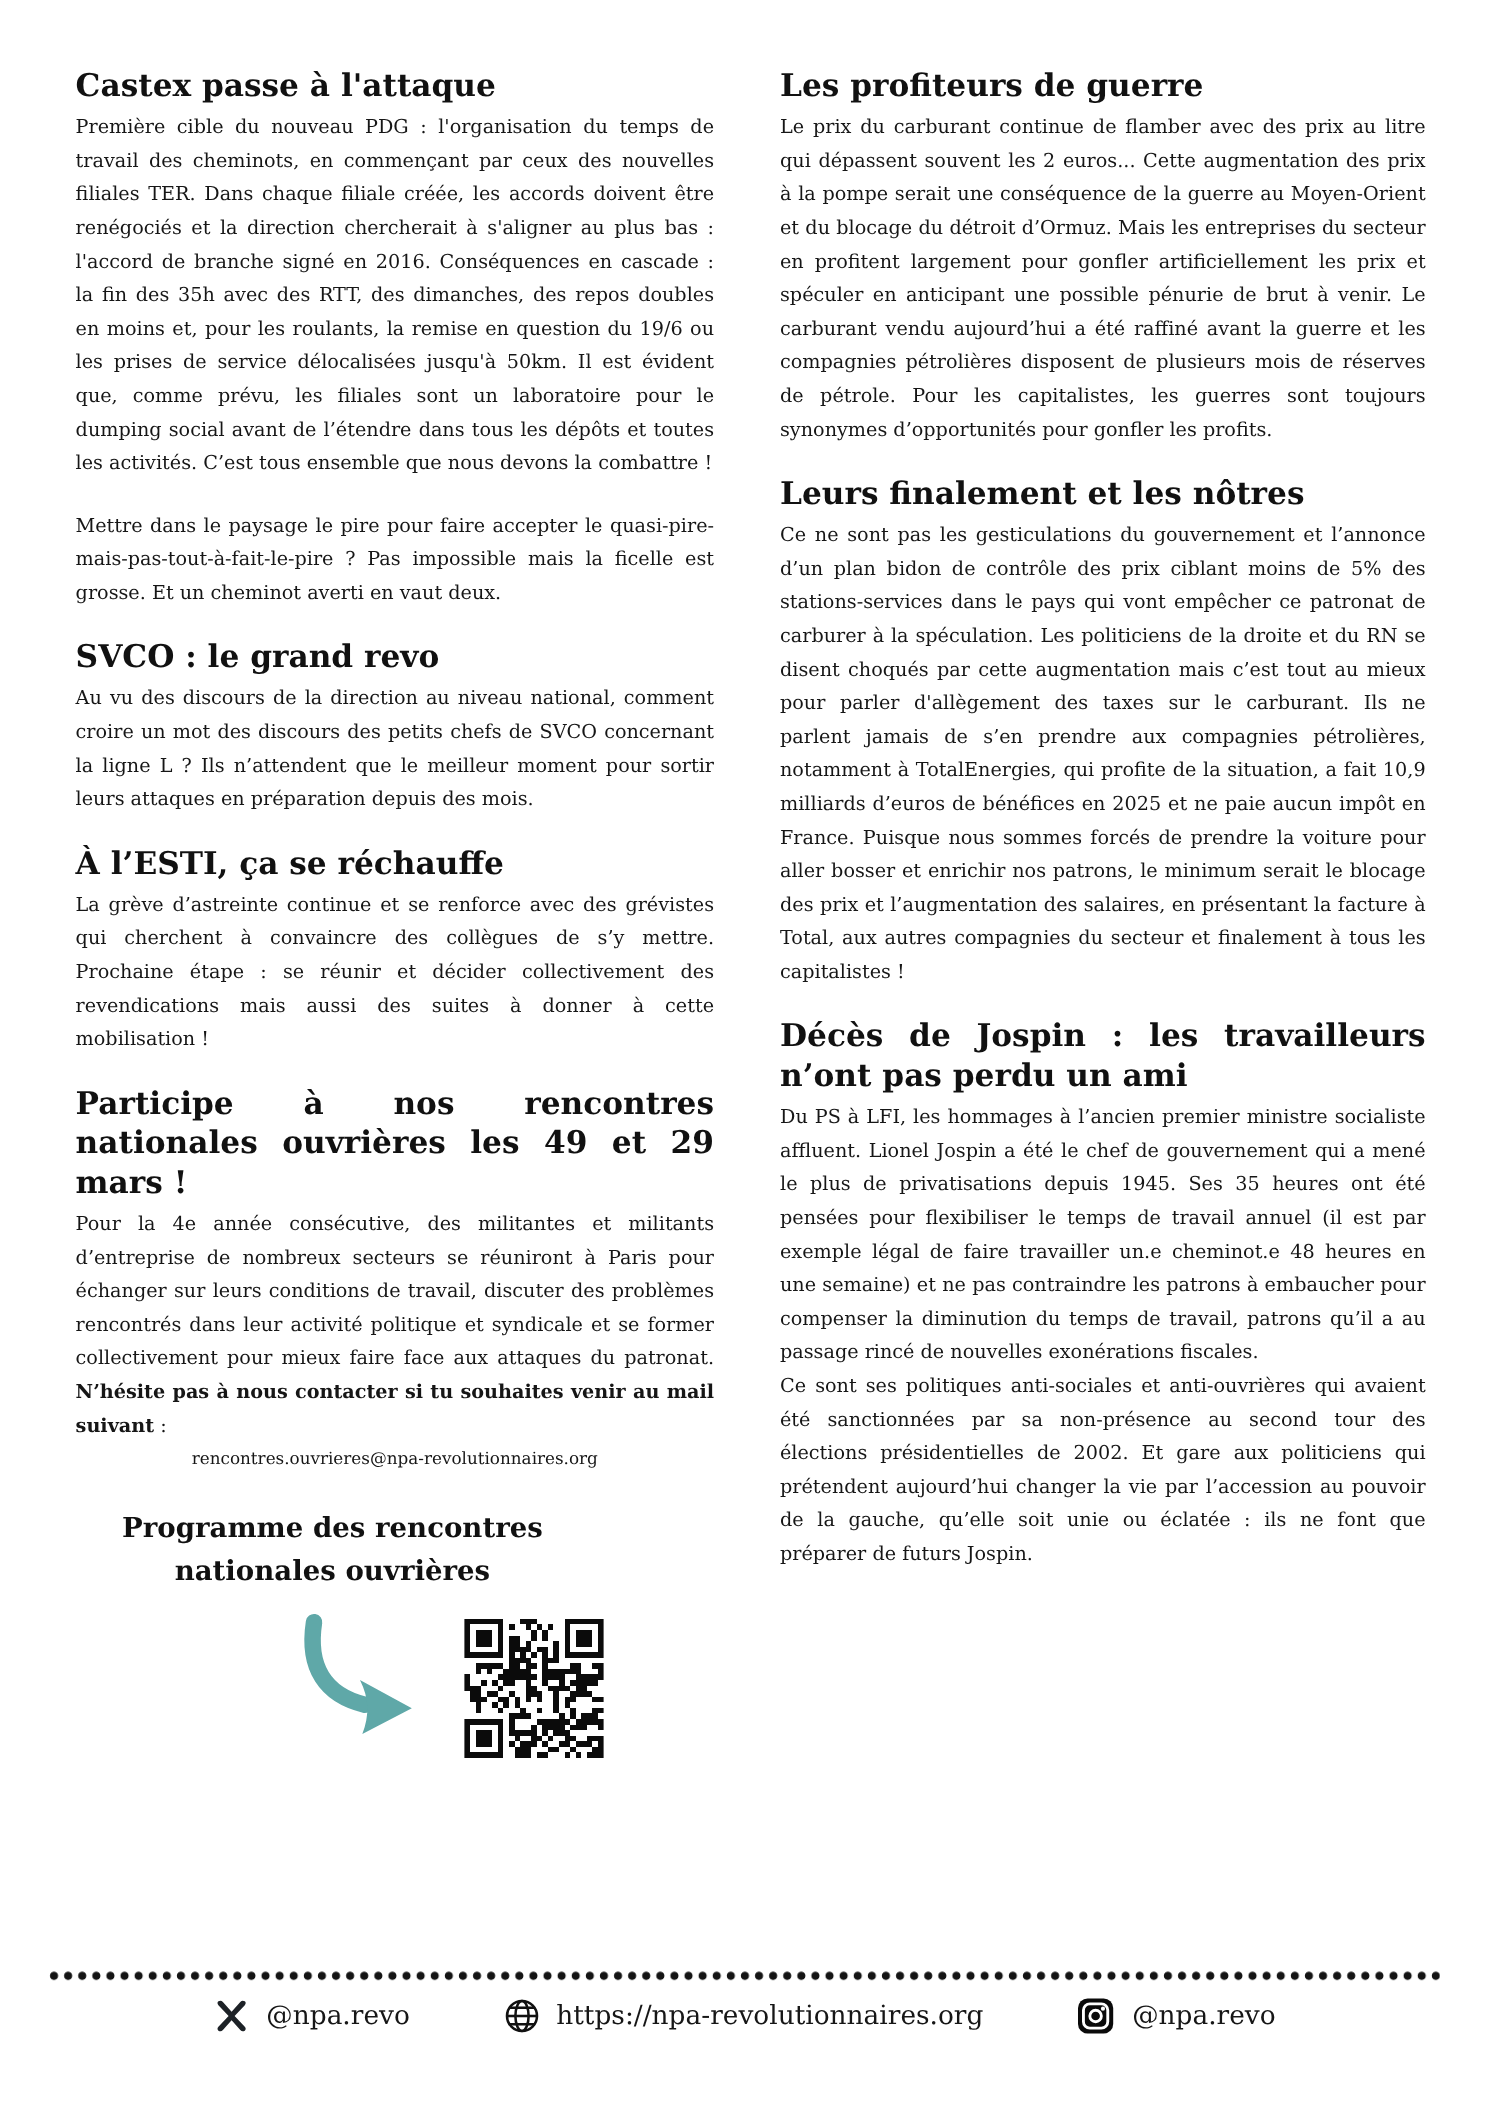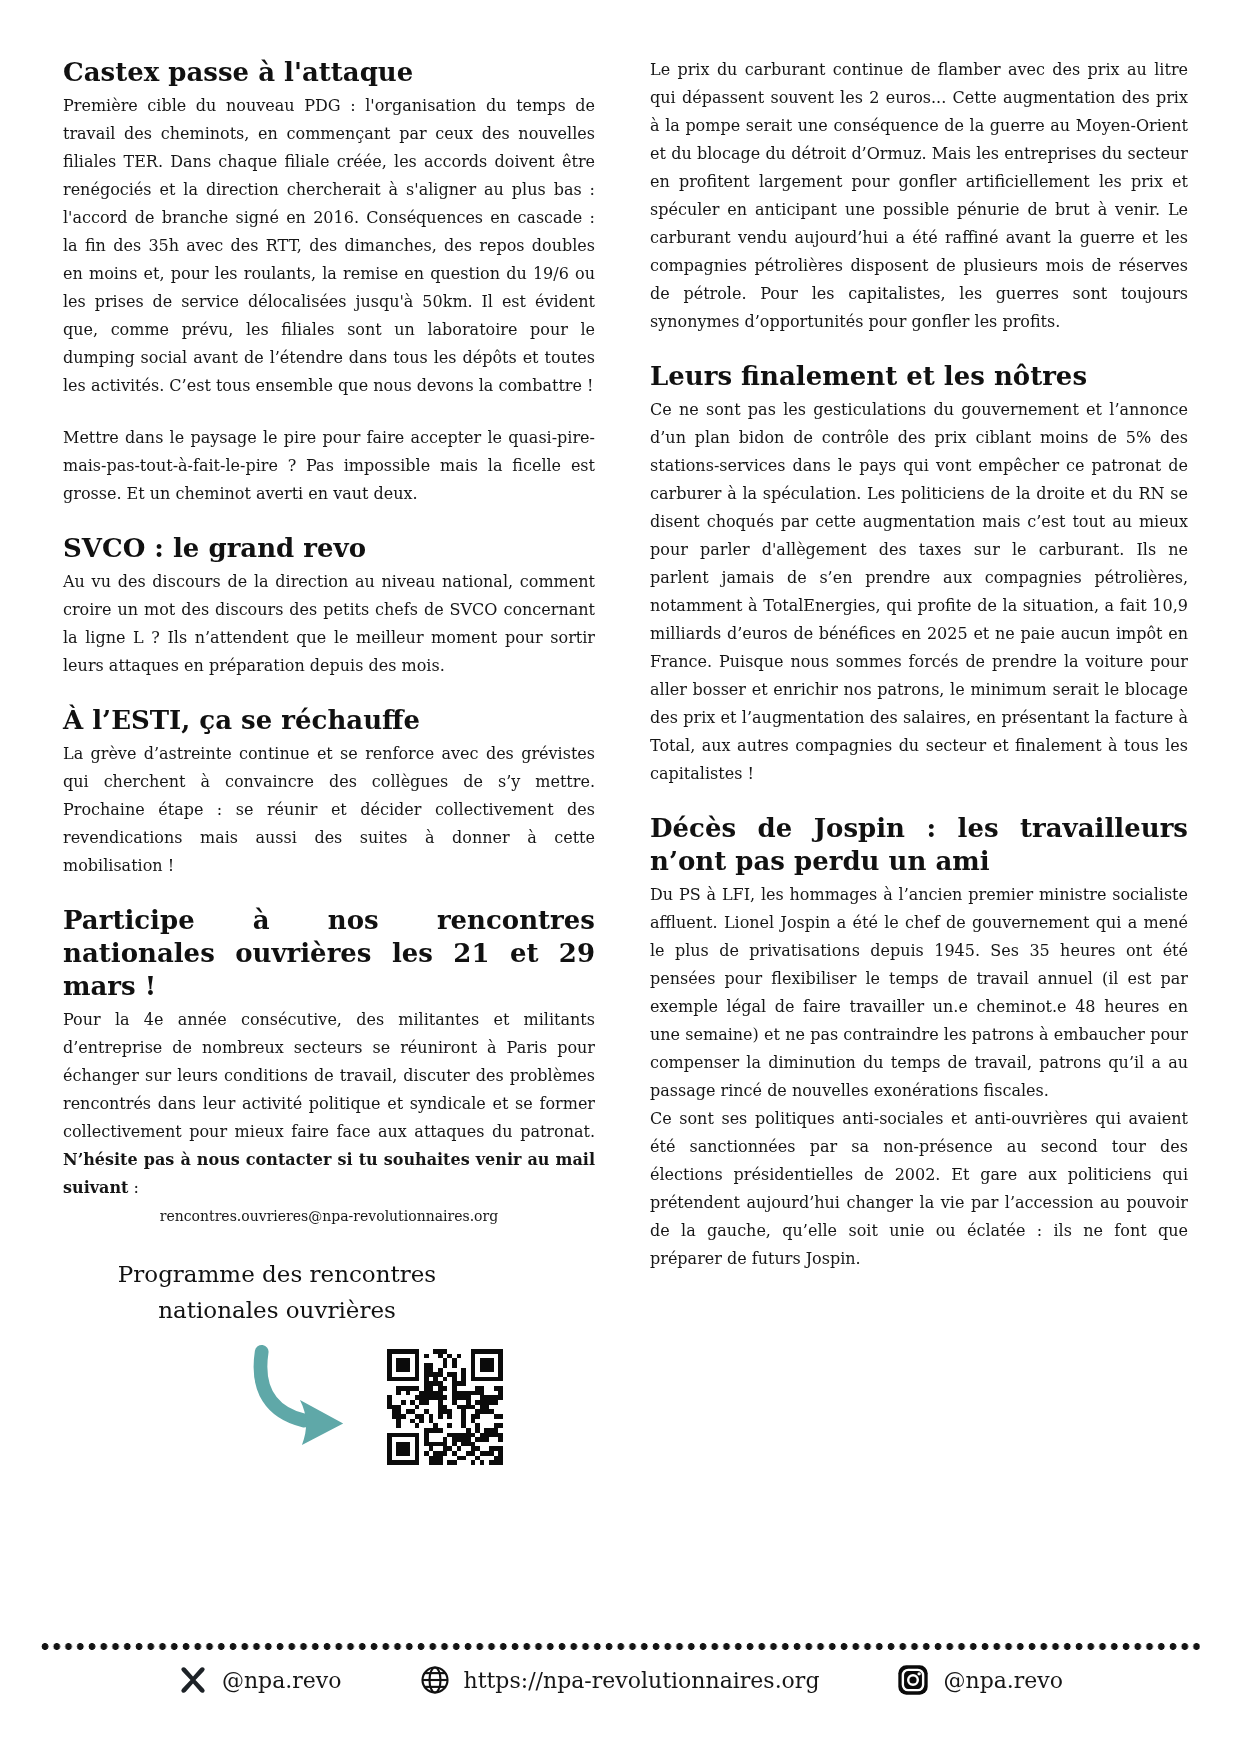--- a/index.html
+++ b/index.html
@@ -40,21 +40,21 @@
   p.body + p.body { margin-top: 0; }
   .email-line {
     font-size: 14px;
     line-height: 28px;
     text-align: center;
   }
   .program {
     margin: 26px 0 0 14px;
     width: 400px;
     text-align: center;
-    font-weight: normal;
+    font-weight: bold;
     font-size: 23px;
     line-height: 36px;
     color: #111111;
   }
   .graphic-row {
     position: relative;
     height: 140px;
     margin-top: 16px;
   }
   .curved-arrow {
@@ -128,21 +128,21 @@
         <h2>SVCO : le grand revo</h2>
         <p class="body">Au vu des discours de la direction au niveau national, comment croire un mot des discours des petits chefs de SVCO concernant la ligne L ? Ils n’attendent que le meilleur moment pour sortir leurs attaques en préparation depuis des mois.</p>
       </article>
 
       <article>
         <h2>À l’ESTI, ça se réchauffe</h2>
         <p class="body">La grève d’astreinte continue et se renforce avec des grévistes qui cherchent à convaincre des collègues de s’y mettre. Prochaine étape : se réunir et décider collectivement des revendications mais aussi des suites à donner à cette mobilisation !</p>
       </article>
 
       <article>
-        <h2 class="h-justify">Participe à nos rencontres nationales ouvrières les 21 et 29 mars !</h2>
+        <h2 class="h-justify">Participe à nos rencontres nationales ouvrières les 49 et 29 mars !</h2>
         <p class="body"><span>Pour la 4e année consécutive, des militantes et militants d’entreprise de nombreux secteurs se réuniront à Paris pour échanger sur leurs conditions de travail, discuter des problèmes rencontrés dans leur activité politique et syndicale et se former collectivement pour mieux faire face aux attaques du patronat. </span><b>N’hésite pas à nous contacter si tu souhaites venir au mail suivant</b><span> :</span></p>
         <div class="email-line">rencontres.ouvrieres@npa-revolutionnaires.org</div>
       </article>
 
       <div class="program">
         <div>Programme des rencontres</div>
         <div>nationales ouvrières</div>
       </div>
 
       <div class="graphic-row">
@@ -476,20 +476,21 @@
               <rect x="5" y="24" width="1" height="1"></rect>
               <rect x="6" y="24" width="1" height="1"></rect>
             </svg></div>
       </div>
 
     </section>
 
     <section class="col-right">
 
       <article>
+        <h2>Les profiteurs de guerre</h2>
         <p class="body">Le prix du carburant continue de flamber avec des prix au litre qui dépassent souvent les 2 euros... Cette augmentation des prix à la pompe serait une conséquence de la guerre au Moyen-Orient et du blocage du détroit d’Ormuz. Mais les entreprises du secteur en profitent largement pour gonfler artificiellement les prix et spéculer en anticipant une possible pénurie de brut à venir. Le carburant vendu aujourd’hui a été raffiné avant la guerre et les compagnies pétrolières disposent de plusieurs mois de réserves de pétrole. Pour les capitalistes, les guerres sont toujours synonymes d’opportunités pour gonfler les profits.</p>
       </article>
 
       <article>
         <h2>Leurs finalement et les nôtres</h2>
         <p class="body">Ce ne sont pas les gesticulations du gouvernement et l’annonce d’un plan bidon de contrôle des prix ciblant moins de 5% des stations-services dans le pays qui vont empêcher ce patronat de carburer à la spéculation. Les politiciens de la droite et du RN se disent choqués par cette augmentation mais c’est tout au mieux pour parler d'allègement des taxes sur le carburant. Ils ne parlent jamais de s’en prendre aux compagnies pétrolières, notamment à TotalEnergies, qui profite de la situation, a fait 10,9 milliards d’euros de bénéfices en 2025 et ne paie aucun impôt en France. Puisque nous sommes forcés de prendre la voiture pour aller bosser et enrichir nos patrons, le minimum serait le blocage des prix et l’augmentation des salaires, en présentant la facture à Total, aux autres compagnies du secteur et finalement à tous les capitalistes !</p>
       </article>
 
       <article>
         <h2 class="h-justify">Décès de Jospin : les travailleurs n’ont pas perdu un ami</h2>

